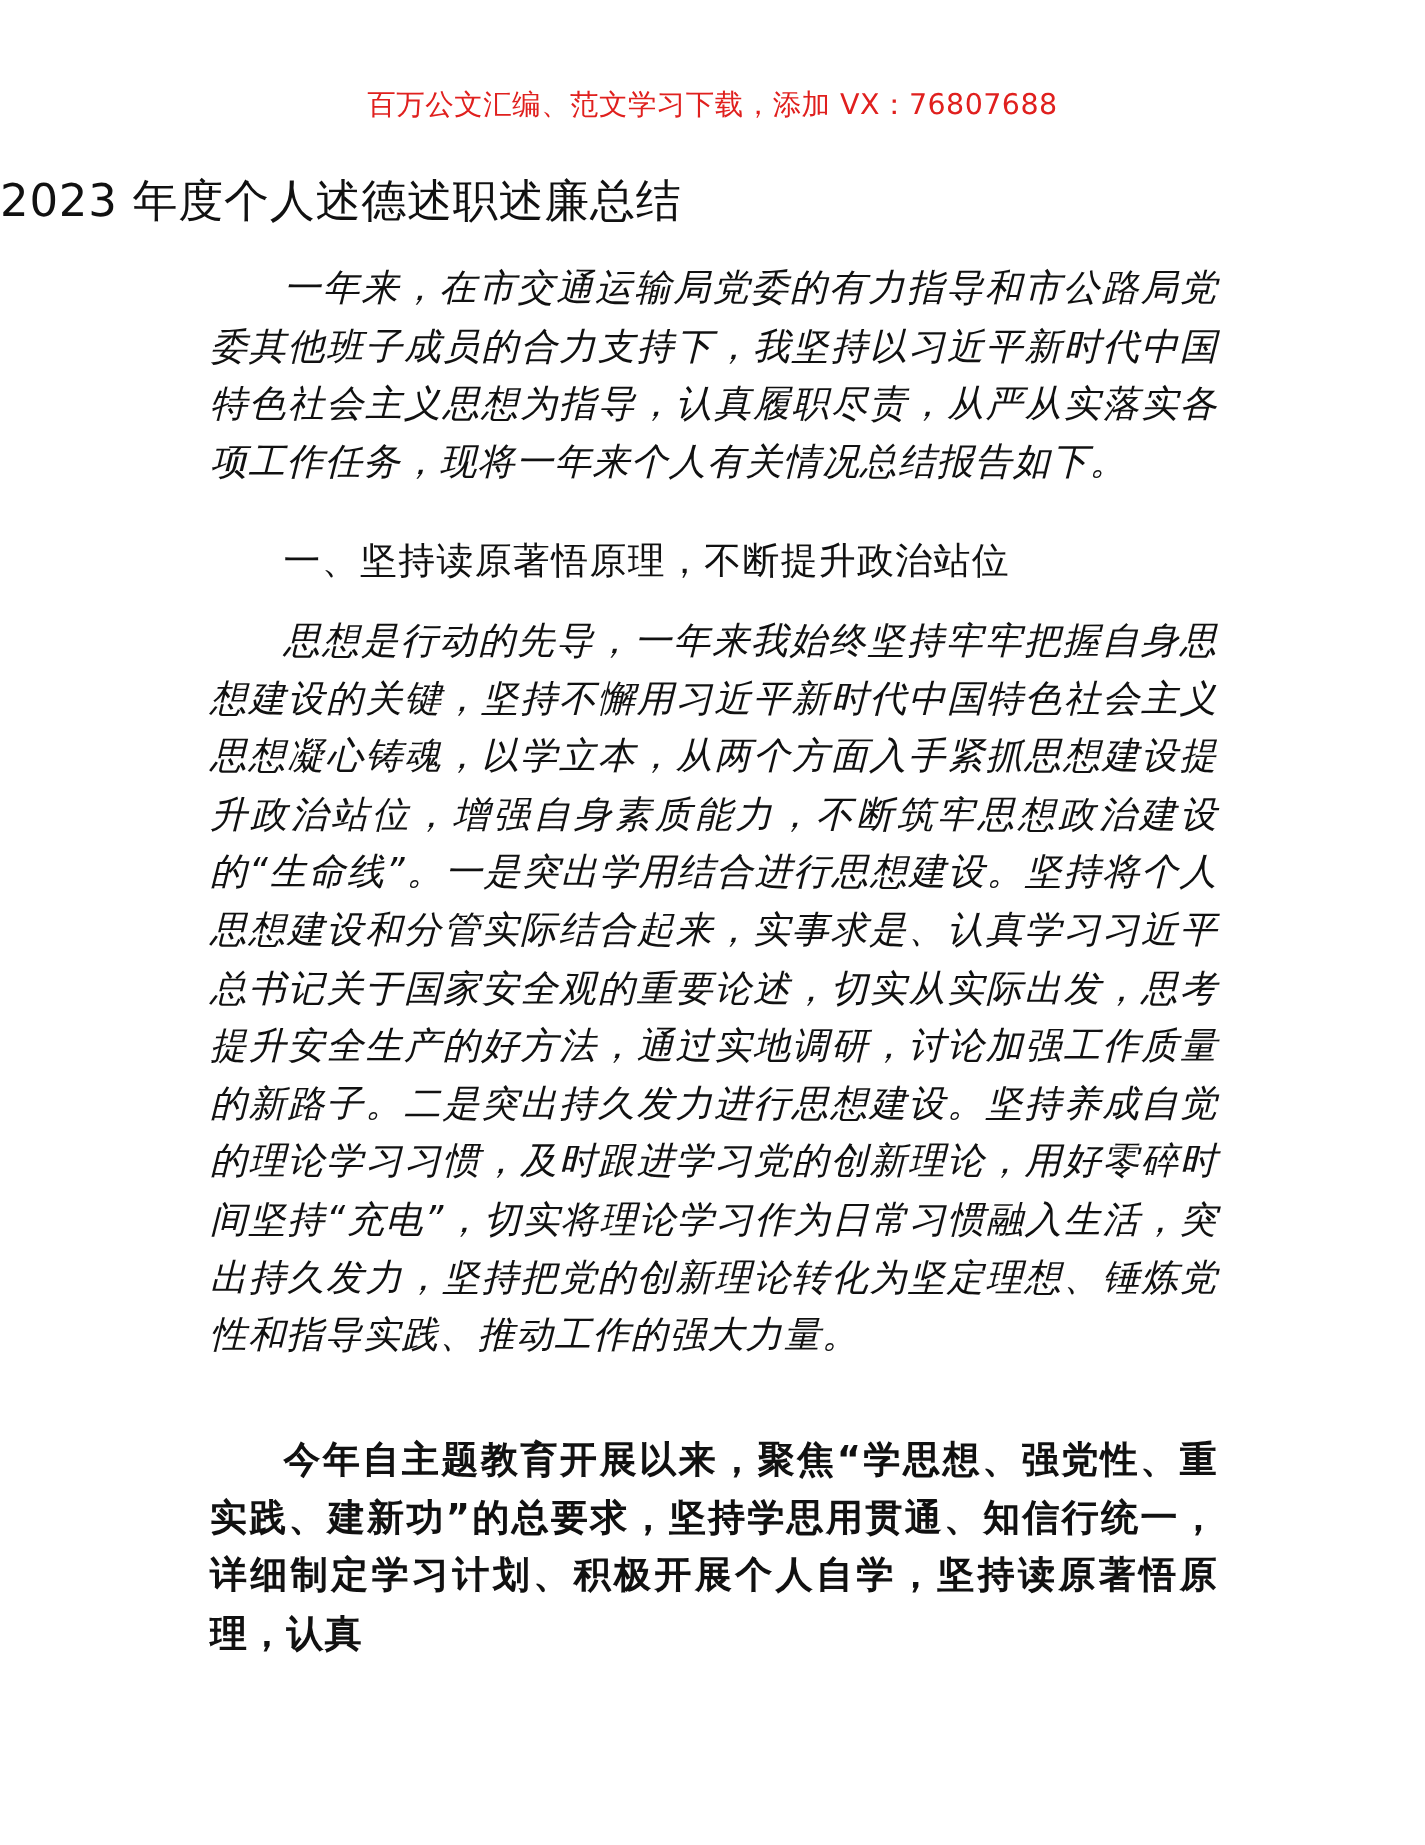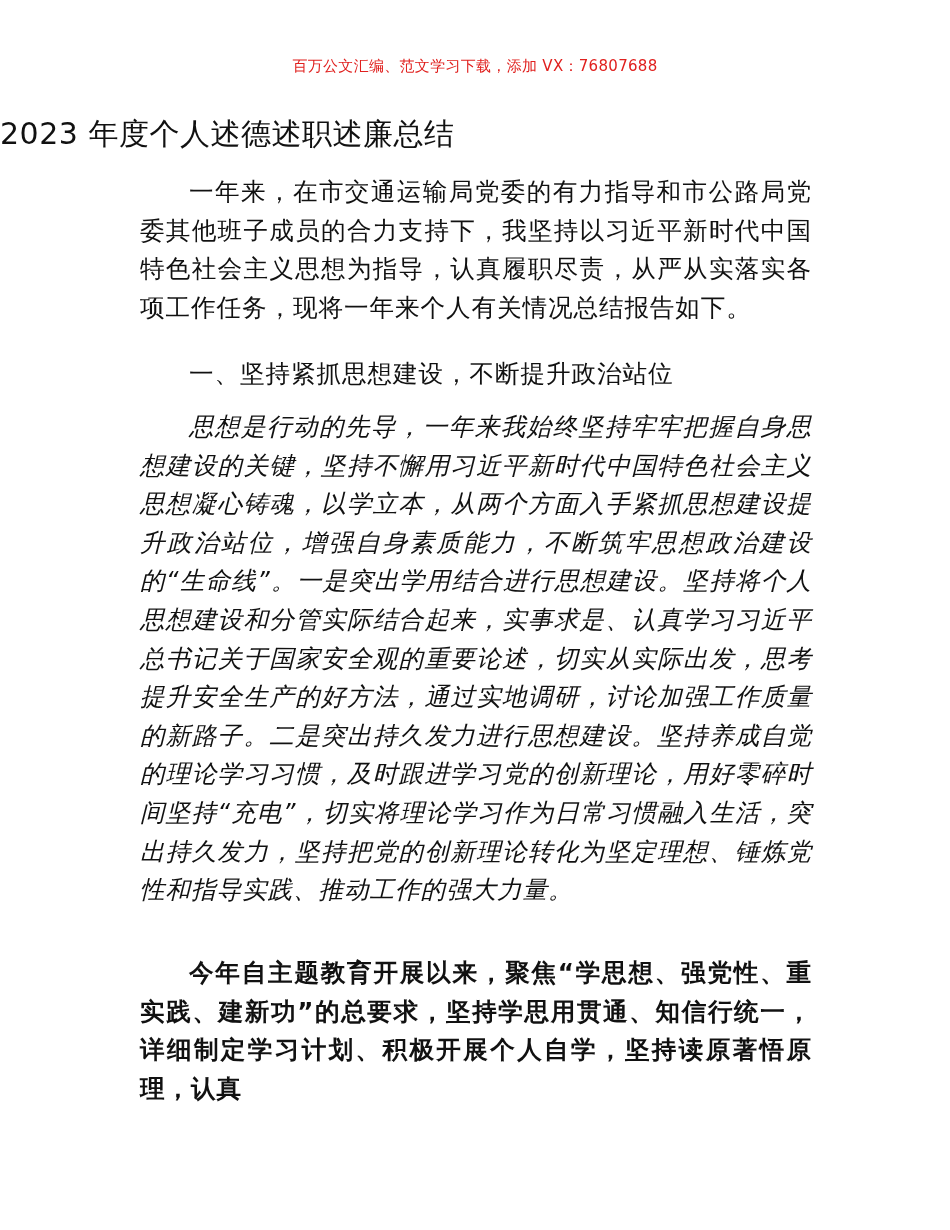--- a/index.html
+++ b/index.html
@@ -1,39 +1,39 @@
 <!DOCTYPE html>
 <html><head>
 <meta charset="utf-8">
 <style>
   html, body { margin: 0; padding: 0; background: #ffffff; }
   body { width: 950px; height: 1230px; position: relative; overflow: hidden;
          font-family: "DejaVu Sans", "Liberation Sans", sans-serif; color: #111; }
   .banner { position: absolute; top: 57px; left: 0; width: 950px; text-align: center;
-            font-size: 15px; color: #e0201e; letter-spacing: 0.3px; }
+            font-size: 19px; color: #e0201e; letter-spacing: 0.3px; }
   .title { position: absolute; top: 114px; left: 0; width: 950px; text-align: left;
            font-size: 30px; color: #111; letter-spacing: 0.5px; }
   .page-body { position: absolute; left: 140px; width: 672px; }
   .para { margin: 0; font-size: 24.6px; line-height: 38.6px; text-indent: 49px;
           text-align: justify; text-justify: inter-character; letter-spacing: 0.9px; word-break: break-all; }
   .heading { margin: 0; font-size: 24.6px; line-height: 38.6px; text-indent: 49px; letter-spacing: 0.9px; }
 </style>
 </head>
 <body>
 
 <div class="banner">百万公文汇编、范文学习下载，添加 VX：76807688</div>
 
 <div class="title">2023 年度个人述德述职述廉总结</div>
 
-<div class="page-body" style="top:173px;">
+<div class="page-body" style="top:173px;font-style:italic;">
   <p class="para">一年来，在市交通运输局党委的有力指导和市公路局党委其他班子成员的合力支持下，我坚持以习近平新时代中国特色社会主义思想为指导，认真履职尽责，从严从实落实各项工作任务，现将一年来个人有关情况总结报告如下。</p>
 </div>
 
 <div class="page-body" style="top:355px;">
-  <p class="heading">一、坚持紧抓思想建设，不断提升政治站位</p>
+  <p class="heading">一、坚持读原著悟原理，不断提升政治站位</p>
 </div>
 
 <div class="page-body" style="top:408px;font-style:italic;">
   <p class="para">思想是行动的先导，一年来我始终坚持牢牢把握自身思想建设的关键，坚持不懈用习近平新时代中国特色社会主义思想凝心铸魂，以学立本，从两个方面入手紧抓思想建设提升政治站位，增强自身素质能力，不断筑牢思想政治建设的“生命线”。一是突出学用结合进行思想建设。坚持将个人思想建设和分管实际结合起来，实事求是、认真学习习近平总书记关于国家安全观的重要论述，切实从实际出发，思考提升安全生产的好方法，通过实地调研，讨论加强工作质量的新路子。二是突出持久发力进行思想建设。坚持养成自觉的理论学习习惯，及时跟进学习党的创新理论，用好零碎时间坚持“充电”，切实将理论学习作为日常习惯融入生活，突出持久发力，坚持把党的创新理论转化为坚定理想、锤炼党性和指导实践、推动工作的强大力量。</p>
 </div>
 
 <div class="page-body" style="top:954px;font-weight:bold;">
   <p class="para">今年自主题教育开展以来，聚焦“学思想、强党性、重实践、建新功”的总要求，坚持学思用贯通、知信行统一，详细制定学习计划、积极开展个人自学，坚持读原著悟原理，认真</p>
 </div>
 

